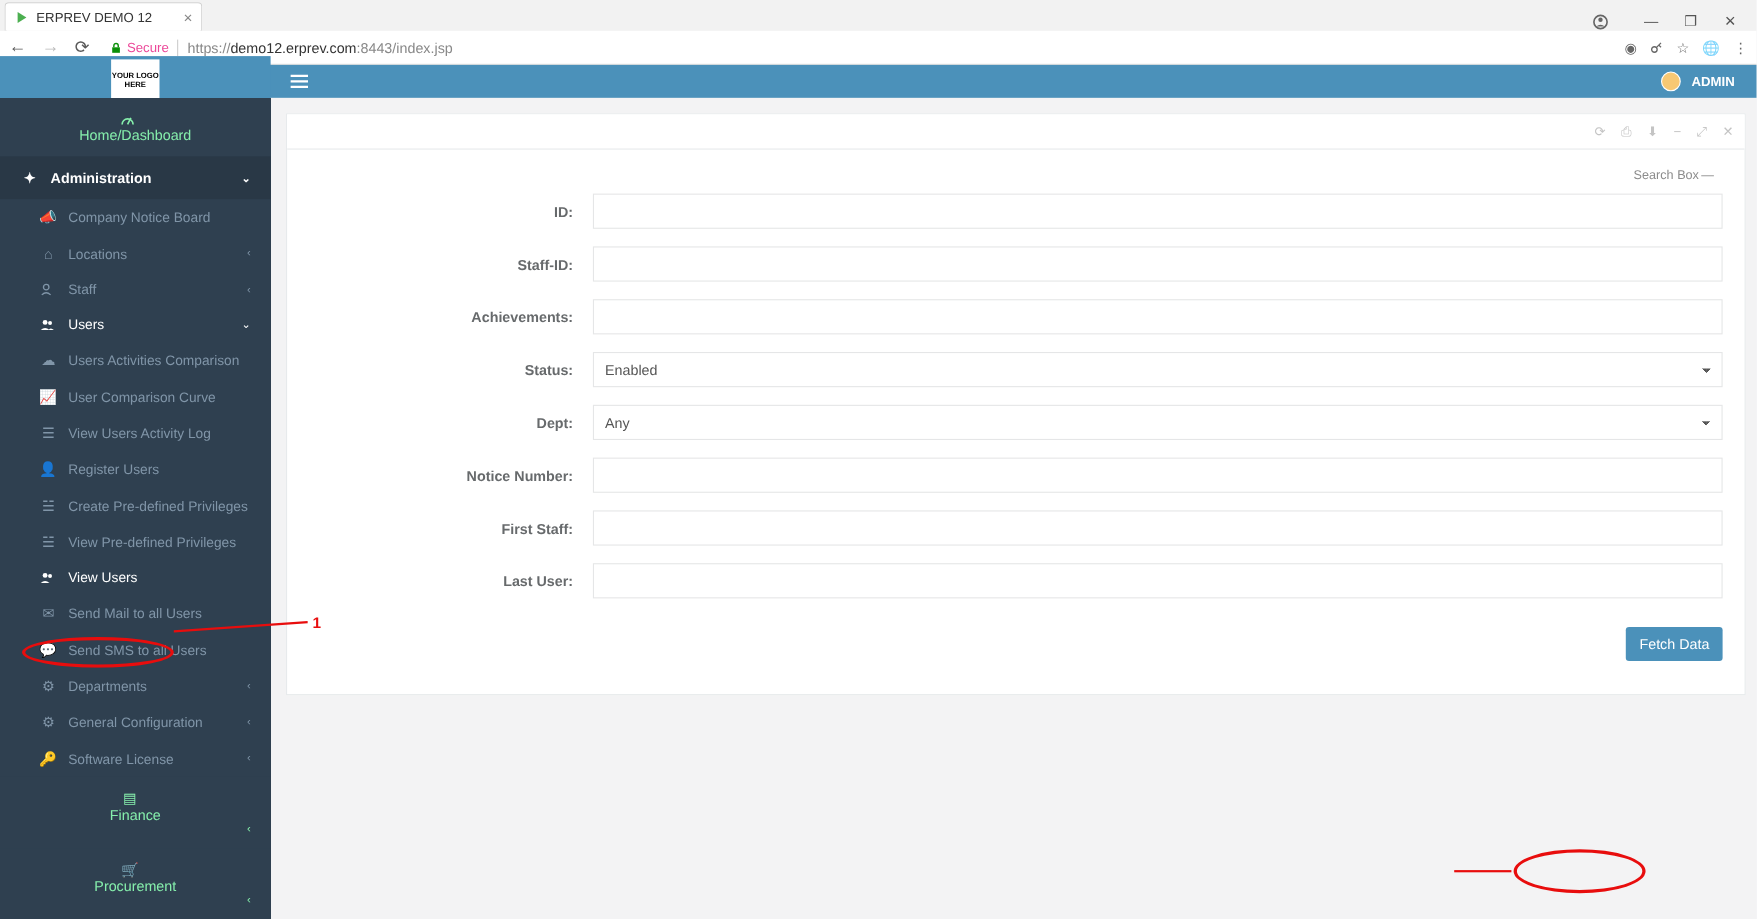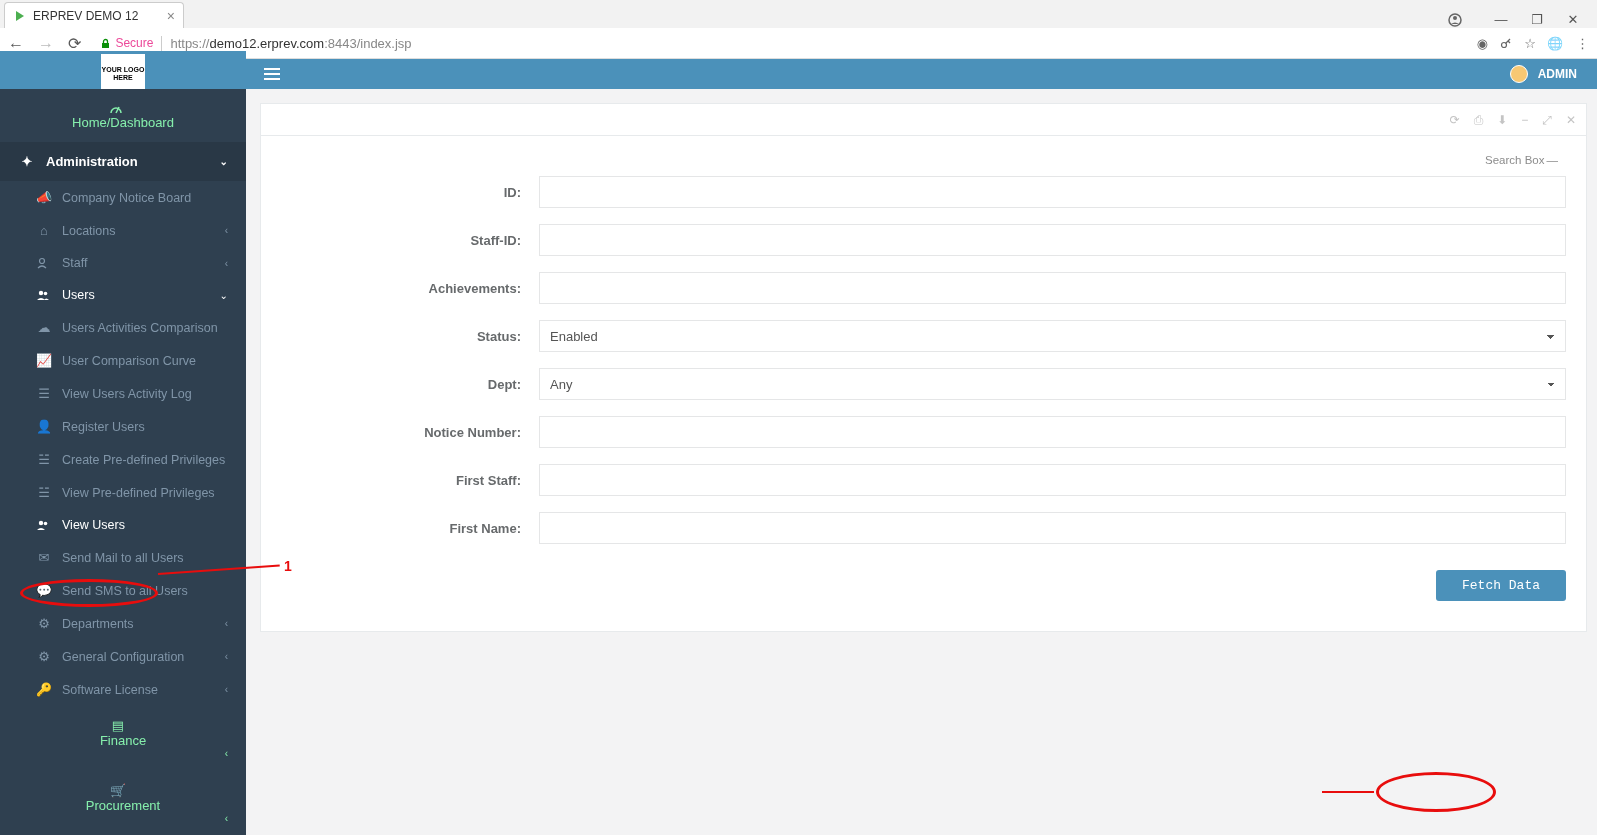--- a/index.html
+++ b/index.html
@@ -50,21 +50,21 @@
   .panel-tools { height: 32px; border-bottom: 1px solid #e7eaec; display: flex; justify-content: flex-end; align-items: center; padding: 0 10px; gap: 14px; color: #c4c4c4; background:#fff; }
   .panel-tools span { cursor: pointer; font-size: 12px; }
   .panel-body { padding: 14px 20px 30px 20px; }
   .search-box-toggle { text-align: right; font-size: 11.5px; color: #8c8c8c; padding: 4px 8px 10px 0; cursor: pointer; }
   .form-row { display: flex; align-items: center; margin-bottom: 16px; }
   .form-label { width: 258px; text-align: right; padding-right: 18px; font-weight: bold; color: #676a6c; font-size: 13px; }
   .form-control { flex: 1; }
   .form-control input, .form-control select { width: 100%; height: 32px; border: 1px solid #e5e6e7; padding: 0 10px; font-size: 13px; color: #555; background: #fff; }
   .form-control select { appearance: none; background-image: linear-gradient(45deg, transparent 50%, #555 50%), linear-gradient(135deg, #555 50%, transparent 50%); background-position: calc(100% - 14px) 14px, calc(100% - 10px) 14px; background-size: 4px 4px, 4px 4px; background-repeat: no-repeat; }
   .btn-row { text-align: right; padding-top: 10px; }
-  .btn-primary { background: #4b91ba; color: #fff; border: none; padding: 8px 26px; font-size: 13px; cursor: pointer; border-radius: 3px; font-family: Liberation Mono, monospace; }
+  .btn-primary { background: #4b91ba; color: #fff; border: none; padding: 8px 12px; font-size: 13px; cursor: pointer; border-radius: 3px; }
   
   
   .anno-ellipse { position: absolute; border: 3px solid #e80d0d; border-radius: 50%; pointer-events: none; }
   .anno-line { position: absolute; background: #e80d0d; height: 2px; pointer-events: none; }
   .anno-text { position: absolute; color: #e80d0d; font-weight: bold; font-size: 14px; pointer-events: none; }
   
   svg { display: block; }
   
   
 </style>
@@ -310,21 +310,21 @@
         </div>
         <div class="form-row">
           <div class="form-label">Notice Number:</div>
           <div class="form-control"><input type="text" style=""></div>
         </div>
         <div class="form-row">
           <div class="form-label">First Staff:</div>
           <div class="form-control"><input type="text" style=""></div>
         </div>
         <div class="form-row">
-          <div class="form-label">First Name:</div>
+          <div class="form-label">Last User:</div>
           <div class="form-control"><input type="text" style=""></div>
         </div>
         <div class="btn-row">
           <button class="btn-primary">Fetch Data</button>
         </div>
       </div>
     </div>
   </div>
 </div>
 

